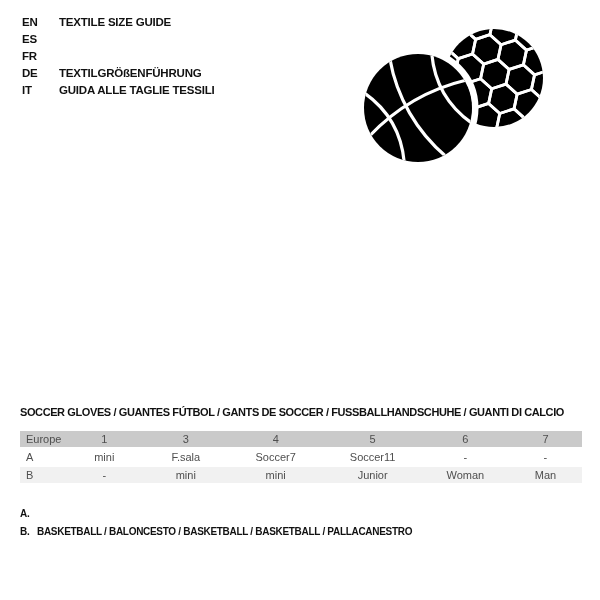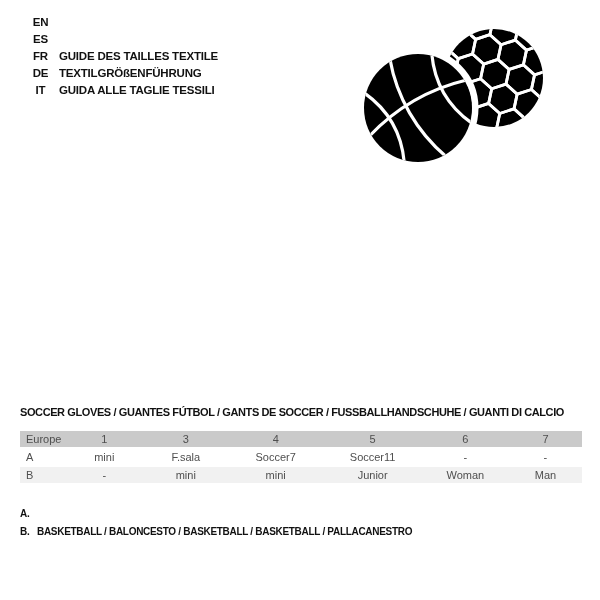--- a/index.html
+++ b/index.html
@@ -21,21 +21,21 @@
   }
   .lang-row {
     display: flex;
     height: 17px;
     line-height: 17px;
     font-size: 11.5px;
     font-weight: bold;
     color: #111111;
     letter-spacing: -0.2px;
   }
-  .lang-code { width: 37px; flex: 0 0 37px; text-align: center; }
+  .lang-code { width: 37px; flex: 0 0 37px; }
 
   
   .balls-svg {
     position: absolute;
     left: 362px;
     top: 24px;
     width: 190px;
     height: 146px;
   }
 
@@ -103,27 +103,27 @@
   .legend-prefix { width: 17px; flex: 0 0 17px; }
 </style>
 </head>
 <body>
 
 <div class="canvas">
 
   <div class="lang-block">
     <div class="lang-row">
       <span class="lang-code">EN</span>
+      <span class="lang-label">TEXTILE SIZE GUIDE</span>
     </div>
     <div class="lang-row">
       <span class="lang-code">ES</span>
     </div>
     <div class="lang-row">
       <span class="lang-code">FR</span>
-      <span class="lang-label">GUIDE DES TAILLES TEXTILE</span>
     </div>
     <div class="lang-row">
       <span class="lang-code">DE</span>
       <span class="lang-label">TEXTILGRÖßENFÜHRUNG</span>
     </div>
     <div class="lang-row">
       <span class="lang-code">IT</span>
       <span class="lang-label">GUIDA ALLE TAGLIE TESSILI</span>
     </div>
   </div>

